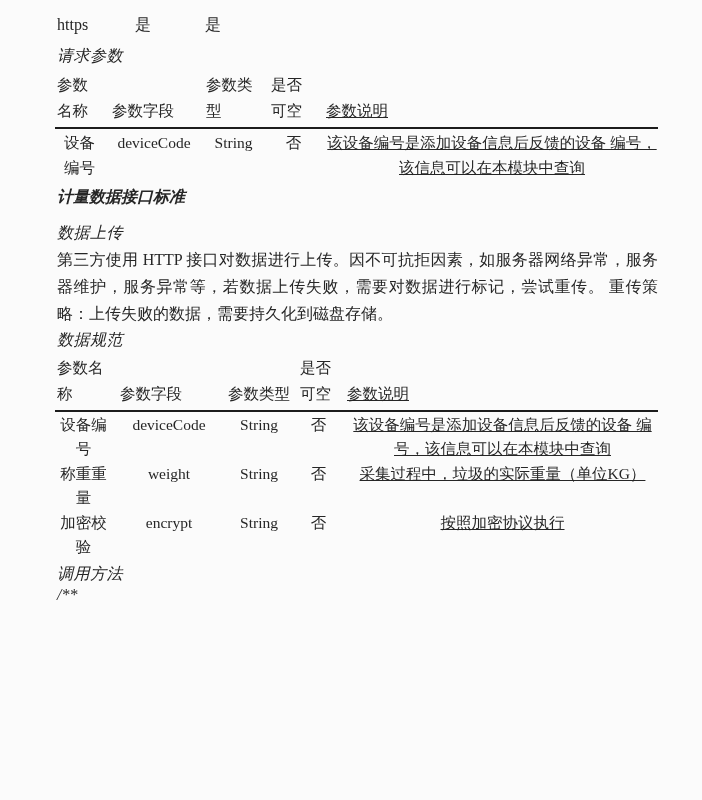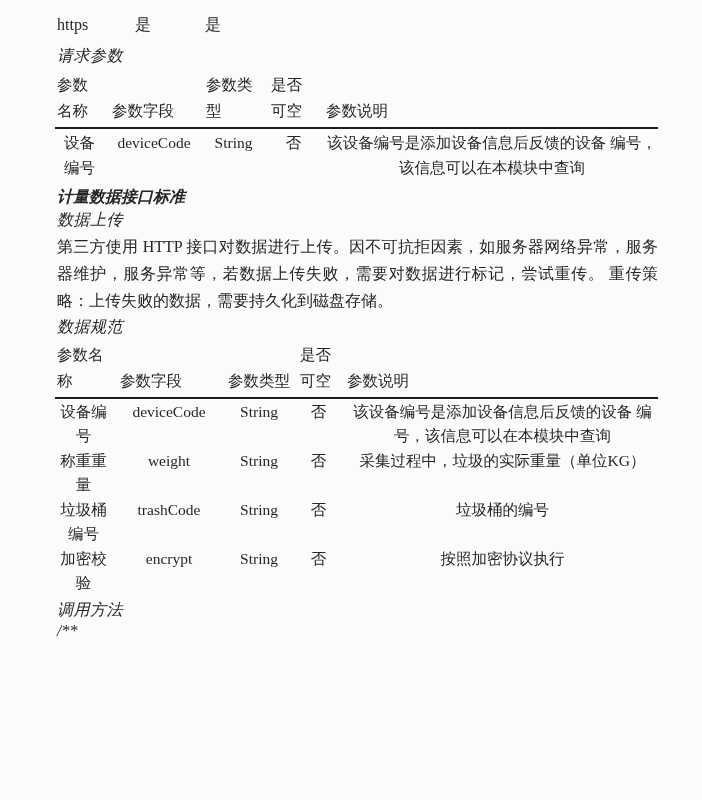--- a/index.html
+++ b/index.html
@@ -11,39 +11,39 @@
     color: #262626;
     -webkit-font-smoothing: antialiased;
   }
   .row-top { height: 22px; line-height: 22px; font-size: 16px; padding-left: 2px; }
   .row-top .c1 { display: inline-block; width: 78px; }
   .row-top .c2 { display: inline-block; width: 70px; }
   .sec-label {
     font-style: italic; font-size: 16px; height: 22px; line-height: 22px;
     margin-top: 9px; padding-left: 2px; letter-spacing: 0.5px;
   }
-  .sec-label.m2 { margin-top: 1px; }
+  .sec-label.m2 { margin-top: 14px; }
   .sec-label.m3 { margin-top: 2px; }
   .sec-label.m4 { margin-top: 4px; }
   table { border-collapse: collapse; table-layout: fixed; width: 603px; }
   .tbl1 { margin-top: 3px; }
   .tbl2 { margin-top: 2px; }
   th {
     font-weight: normal; text-align: left; vertical-align: bottom;
     font-size: 15.5px; line-height: 26px; padding: 2px 10px 3px 0;
     border-bottom: 2px solid #1c1c1c;
   }
   td {
     text-align: center; vertical-align: top;
     font-size: 15.5px; padding: 1px 10px 0 0;
   }
   .tbl1 td { line-height: 25px; }
   .tbl2 td { line-height: 24px; }
   th:first-child, td:first-child { padding-left: 2px; }
-  th:last-child, td:last-child { padding-right: 0; }
+  th:last-child, td:last-child { padding-right: 0; text-decoration: underline; }
   .tbl1 col.c1 { width: 57px; }  .tbl1 col.c2 { width: 94px; }
   .tbl1 col.c3 { width: 65px; }  .tbl1 col.c4 { width: 55px; }
   .tbl1 col.c5 { width: 332px; }
   .tbl2 col.c1 { width: 65px; }  .tbl2 col.c2 { width: 108px; }
   .tbl2 col.c3 { width: 72px; }  .tbl2 col.c4 { width: 47px; }
   .tbl2 col.c5 { width: 311px; }
   .heading-bold {
     font-weight: bold; font-size: 16px; height: 22px; line-height: 22px;
     margin-top: 6px; padding-left: 2px;
     font-family: "Liberation Sans", "DejaVu Sans", sans-serif;
@@ -133,27 +133,20 @@
       </tr>
 
       <tr>
         <td>称重重量</td>
         <td>weight</td>
         <td>String</td>
         <td>否</td>
         <td>采集过程中，垃圾的实际重量（单位KG）</td>
       </tr>
 
-      <tr>
-        <td>垃圾桶编号</td>
-        <td>trashCode</td>
-        <td>String</td>
-        <td>否</td>
-        <td>垃圾桶的编号</td>
-      </tr>
 
 
 
       <tr>
         <td>加密校验</td>
         <td>encrypt</td>
         <td>String</td>
         <td>否</td>
         <td>按照加密协议执行</td>
       </tr>

